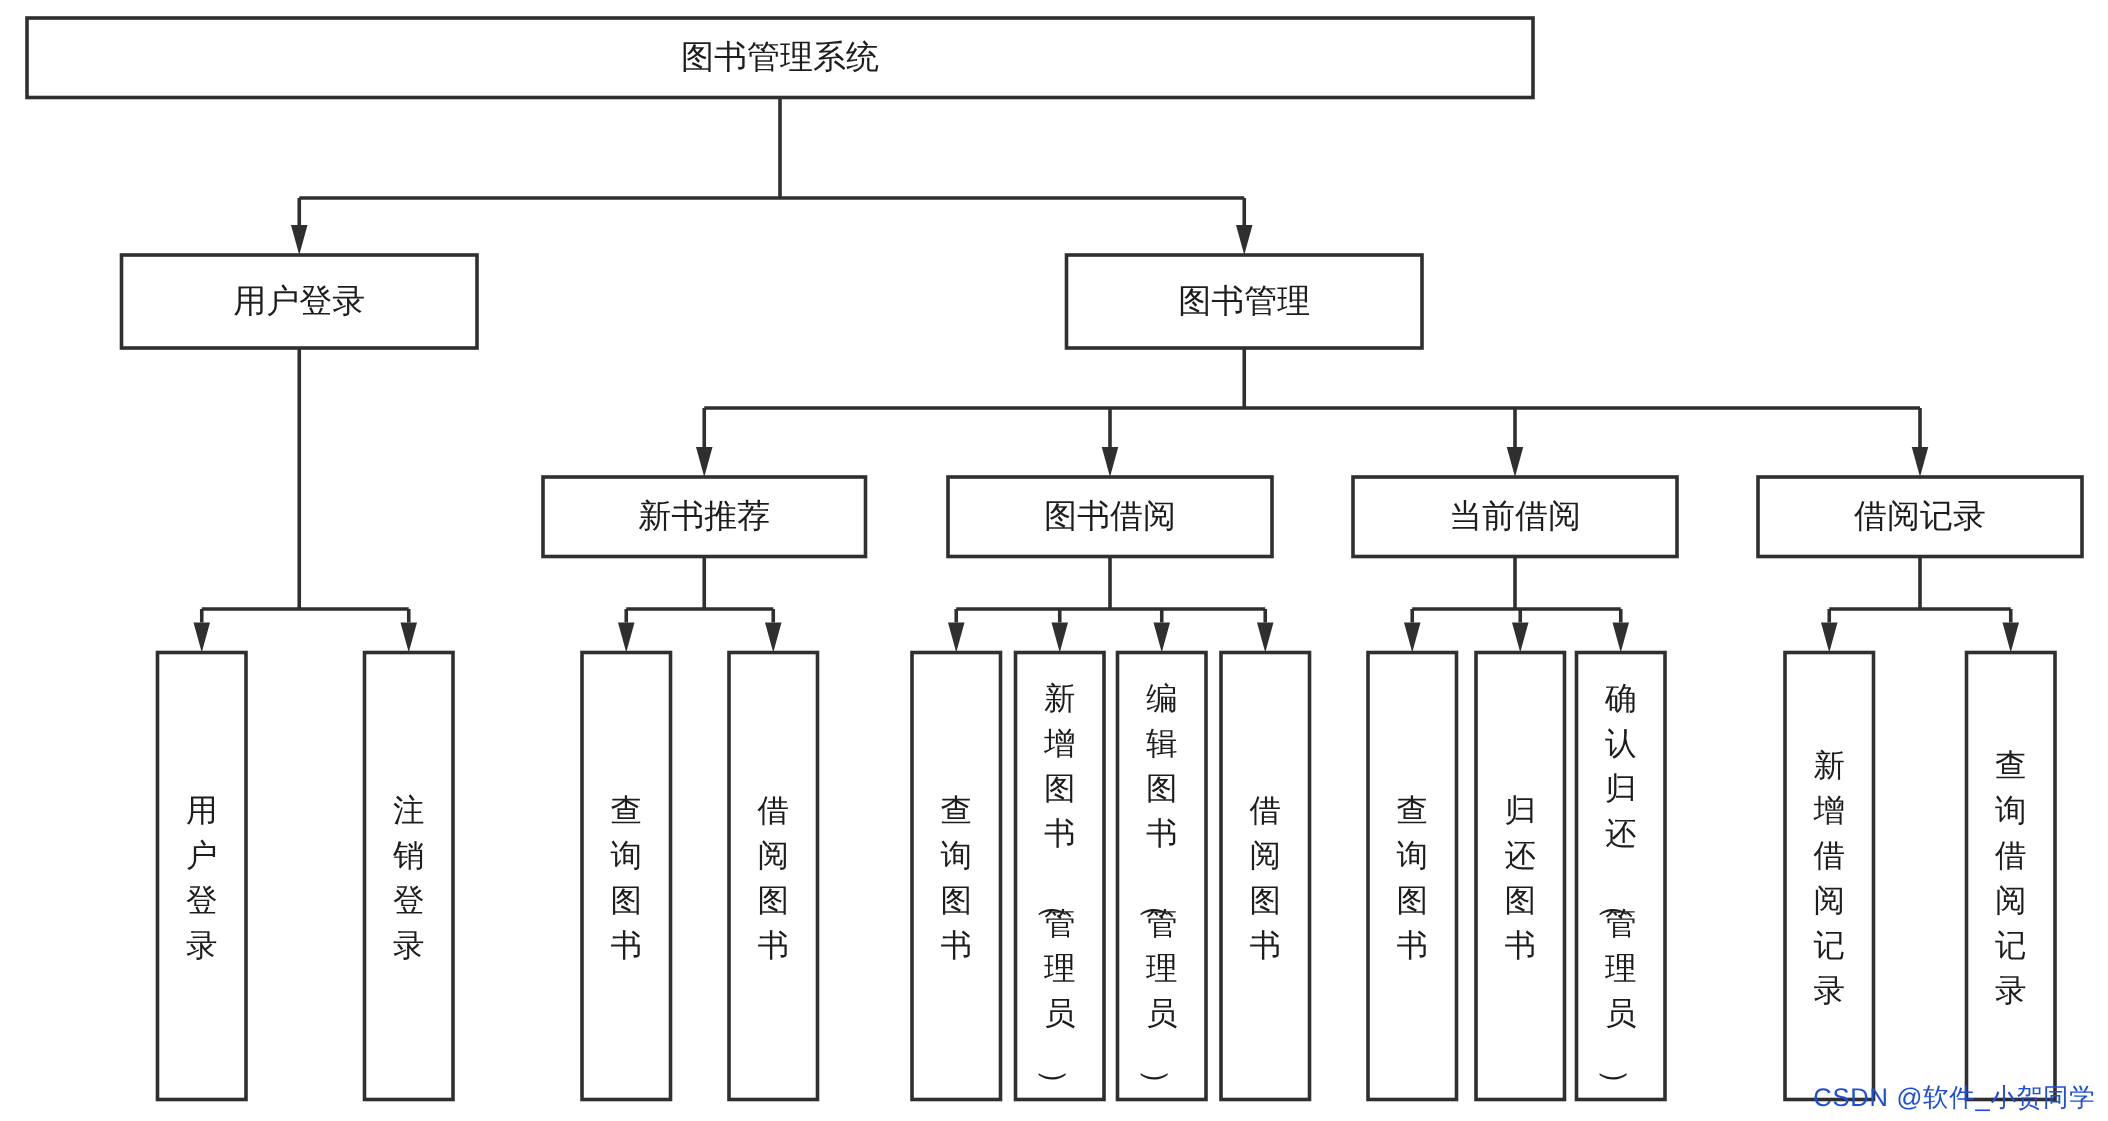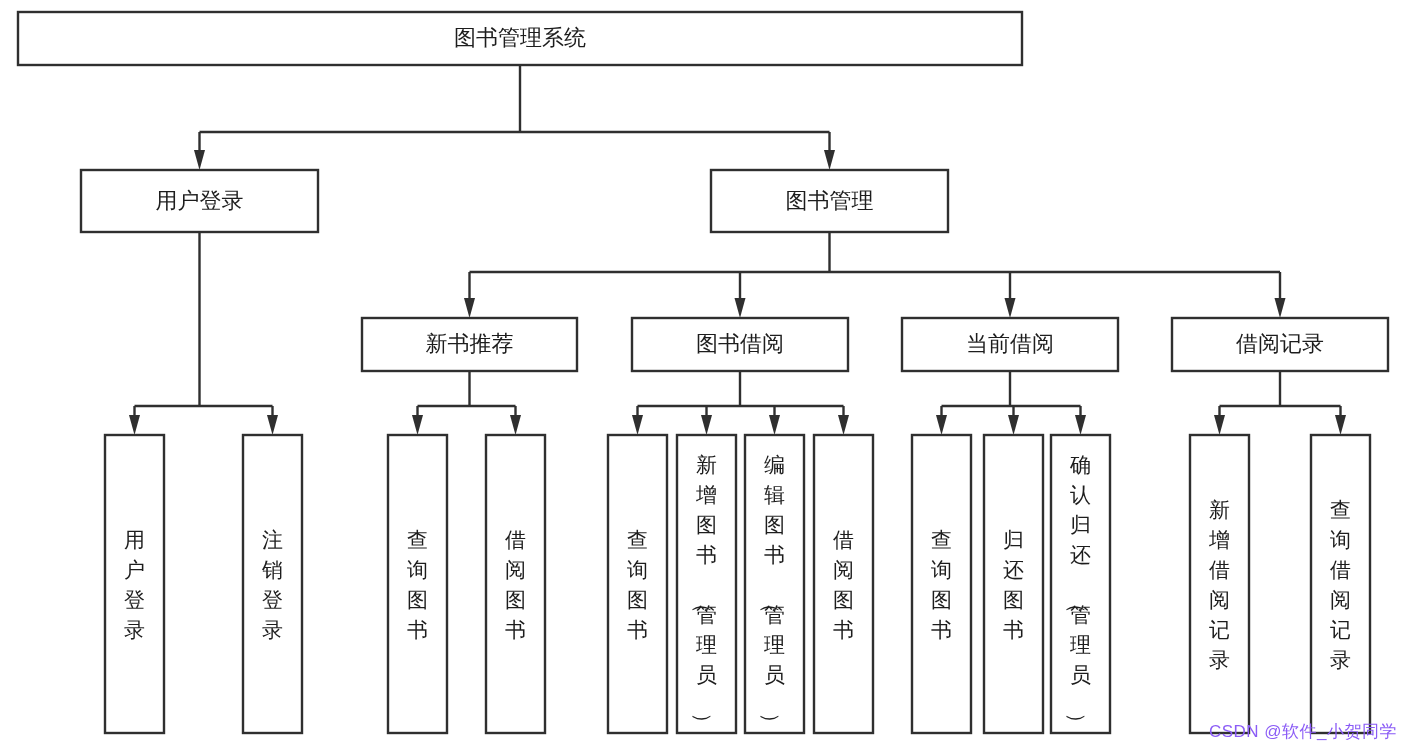--- a/index.html
+++ b/index.html
@@ -53,21 +53,21 @@
   .edge-arrow {
     fill: #2f2f2f;
     stroke: none;
   }
   .watermark {
     position: absolute;
     right: 8px;
     bottom: 4px;
     font-family: "Liberation Sans", "DejaVu Sans", sans-serif;
     font-size: 17px;
-    color: #8b5cf6;
+    color: #1d4ed8;
     letter-spacing: 0.5px;
     white-space: nowrap;
     pointer-events: none;
   }
 </style>
 </head>
 <body>
 
 <div id="diagram-root">
   <svg class="flow" viewBox="0 0 1405 747" xmlns="http://www.w3.org/2000/svg">

